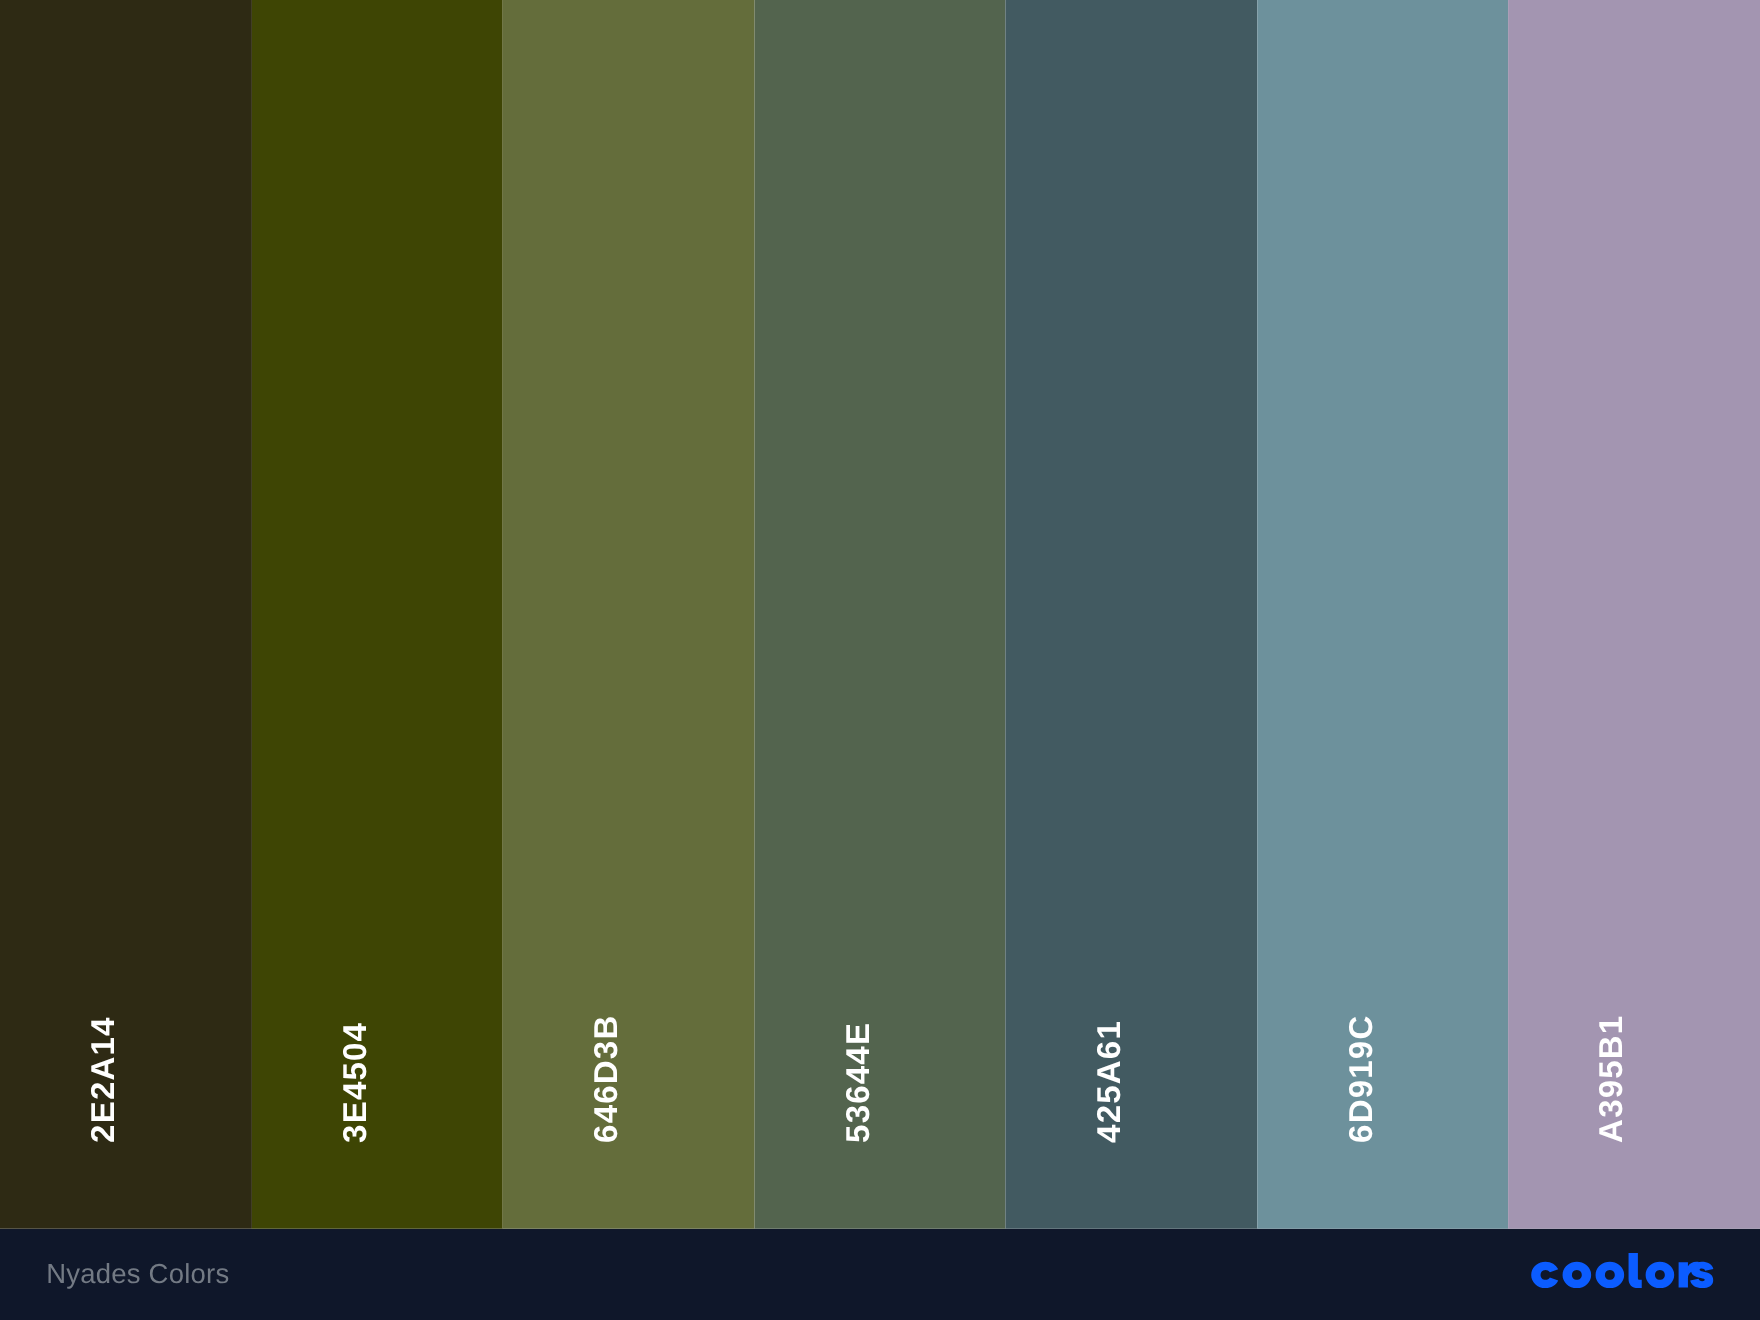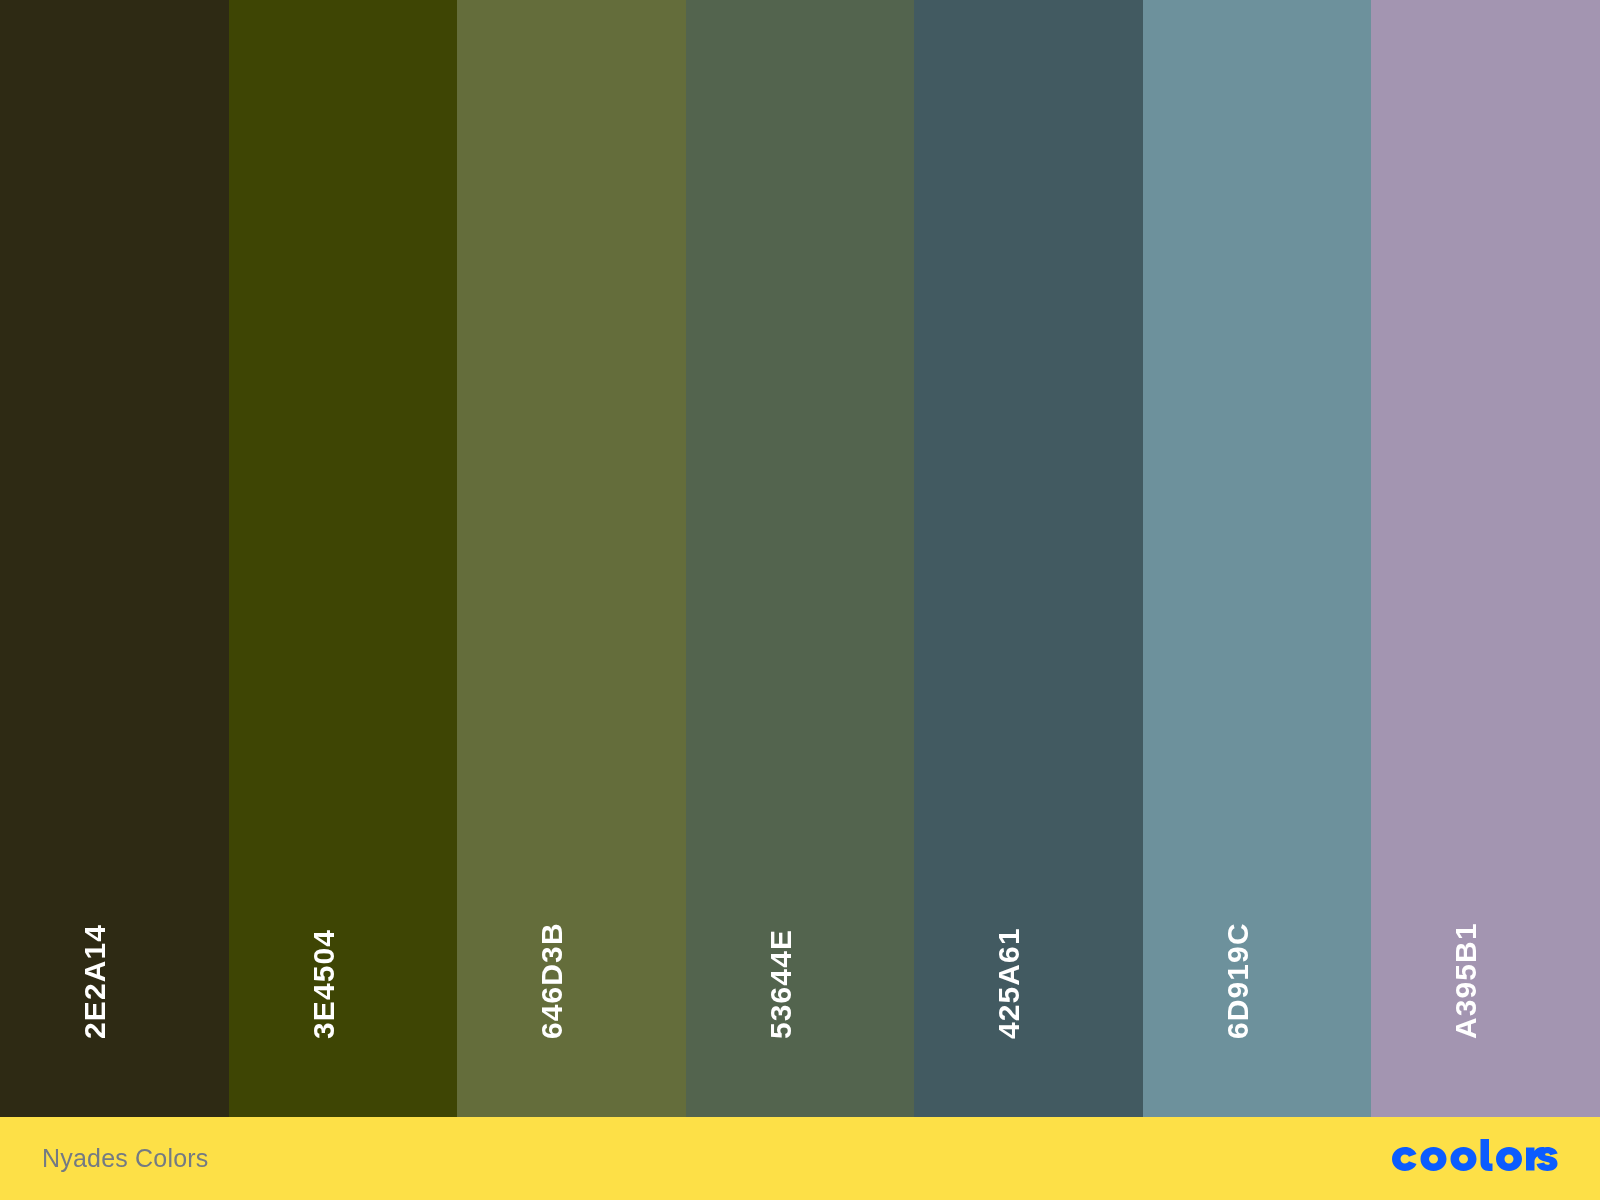--- a/index.html
+++ b/index.html
@@ -125,21 +125,21 @@
           <span style="color: rgb(255, 255, 255);">6D919C</span>
         </div>
       </div>
       <div class="swatch" style="background: rgb(163, 149, 177);">
         <div class="swatch-label">
           <span style="color: rgb(255, 255, 255);">A395B1</span>
         </div>
       </div>
     </div>
 
-  <div class="footer" style="background: #fde047;">
+  <div class="footer" style="background: #0f172a;">
     <div class="footer-title" style="color: rgb(115, 122, 132);">Nyades Colors</div>
 
     <a class="brand-logo" href="#">
       <svg width="172" height="40" viewBox="0 0 344 80" xmlns="http://www.w3.org/2000/svg" aria-label="coolors">
         <g id="coolors-wordmark" fill="#0B5CFF">
 
           <path d="M38 16c-14.9 0-26 10.8-26 24s11.1 24 26 24c10.6 0 19.2-5.4 23.1-13.9l-15.2-5.4C44.3 47.4 41.5 49 38 49c-5.1 0-9-3.8-9-9s3.9-9 9-9c3.5 0 6.3 1.6 7.9 4.3l15.2-5.4C57.2 21.4 48.6 16 38 16z"></path>
 
           <path d="M95 16c-14.9 0-26 10.8-26 24s11.1 24 26 24 26-10.8 26-24-11.1-24-26-24zm0 33c-5.1 0-9-3.8-9-9s3.9-9 9-9 9 3.8 9 9-3.9 9-9 9z"></path>
 

